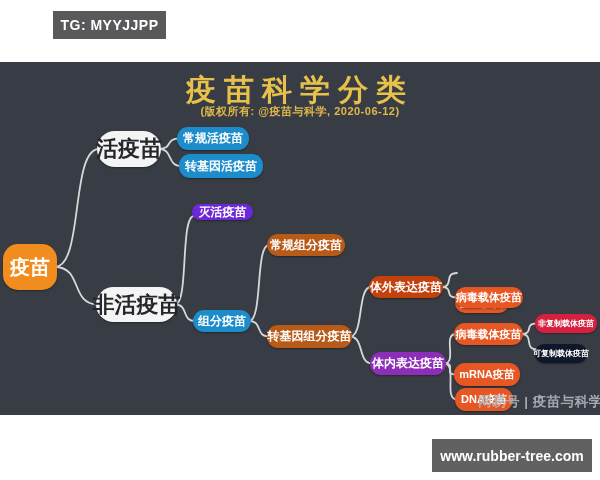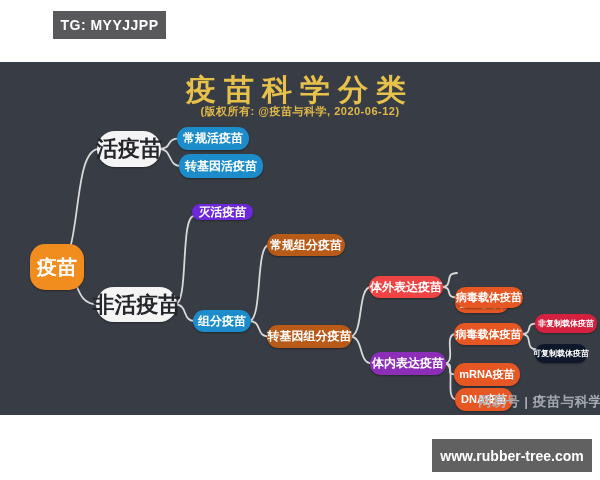--- a/index.html
+++ b/index.html
@@ -82,39 +82,39 @@
       <path d="M444,301.5 C458,301.5 442,272 456,272" fill="none" stroke="#d8d8d8" stroke-width="1.8" stroke-linecap="round"></path>
       <path d="M521,272 C535,272 523,261.5 537,261.5" fill="none" stroke="#d8d8d8" stroke-width="1.8" stroke-linecap="round"></path>
       <path d="M521,272 C535,272 523,287.5 537,287.5" fill="none" stroke="#d8d8d8" stroke-width="1.8" stroke-linecap="round"></path>
       <path d="M444,301.5 C458,301.5 442,312.5 456,312.5" fill="none" stroke="#d8d8d8" stroke-width="1.8" stroke-linecap="round"></path>
       <path d="M444,301.5 C458,301.5 443,337.5 457,337.5" fill="none" stroke="#d8d8d8" stroke-width="1.8" stroke-linecap="round"></path>
     </svg>
 
   <div class="title">疫苗科学分类</div>
   <div class="subtitle">(版权所有: @疫苗与科学, 2020-06-12)</div>
 
-  <div class="node k-root" style="left: 3px; top: 182px; width: 54px; height: 46px; background: rgb(241, 140, 31); margin-left: 27px;">疫苗</div>
+  <div class="node k-root" style="left: 3px; top: 182px; width: 54px; height: 46px; background: rgb(241, 140, 31);">疫苗</div>
 
   <div class="node k-white" style="left: 97px; top: 69px; width: 64px; height: 36px; background: rgb(244, 244, 244);">活疫苗</div>
 
   <div class="node k-blue" style="left: 177px; top: 65px; width: 72px; height: 23px; background: rgb(29, 140, 203);">常规活疫苗</div>
 
   <div class="node k-blue" style="left: 179px; top: 92px; width: 84px; height: 24px; background: rgb(29, 140, 203);">转基因活疫苗</div>
 
   <div class="node k-white" style="left: 96px; top: 225px; width: 81px; height: 35px; background: rgb(244, 244, 244);">非活疫苗</div>
 
   <div class="node k-blue" style="left: 192px; top: 142px; width: 61px; height: 16px; background: #6d28d9; border-radius: 12px;">灭活疫苗</div>
 
   <div class="node k-blue" style="left: 193px; top: 248px; width: 58px; height: 22px; background: rgb(29, 140, 203);">组分疫苗</div>
 
   <div class="node k-burnt-orange" style="left: 267px; top: 172px; width: 78px; height: 22px; background: rgb(184, 90, 24);">常规组分疫苗</div>
 
   <div class="node k-burnt-orange" style="left: 267px; top: 263px; width: 85px; height: 23px; background: rgb(184, 90, 24);">转基因组分疫苗</div>
 
-  <div class="node k-purple" style="left: 369px; top: 214px; width: 74px; height: 22px; background: #ef4444;">体外表达疫苗</div>
+  <div class="node k-purple" style="left: 369px; top: 214px; width: 74px; height: 22px; background: #c2410c;">体外表达疫苗</div>
 
   <div class="node k-red-orange" style="left: 455px; top: 201px; width: 54px; height: 20px; background: rgb(230, 87, 35); margin-top: 30px;">重组疫苗</div>
 
   <div class="node k-red-orange" style="left: 455px; top: 225px; width: 68px; height: 21px; background: rgb(230, 87, 35);">病毒载体疫苗</div>
 
   <div class="node k-purple" style="left: 370px; top: 290px; width: 76px; height: 23px; background: rgb(141, 46, 184);">体内表达疫苗</div>
 
   <div class="node k-red-orange" style="left: 454px; top: 261px; width: 69px; height: 22px; background: rgb(230, 87, 35);">病毒载体疫苗</div>
 
   <div class="node k-crimson" style="left: 535px; top: 252px; width: 62px; height: 19px; background: rgb(214, 32, 63);">非复制载体疫苗</div>

